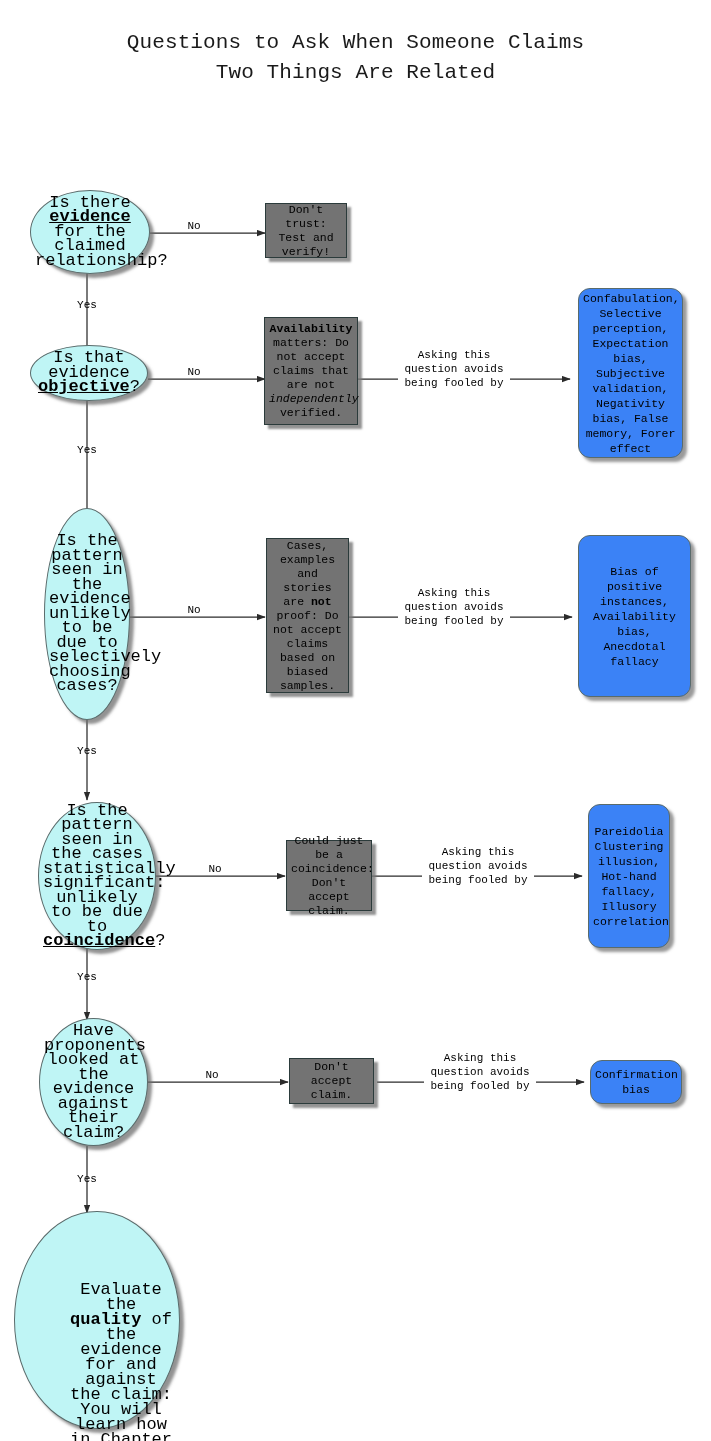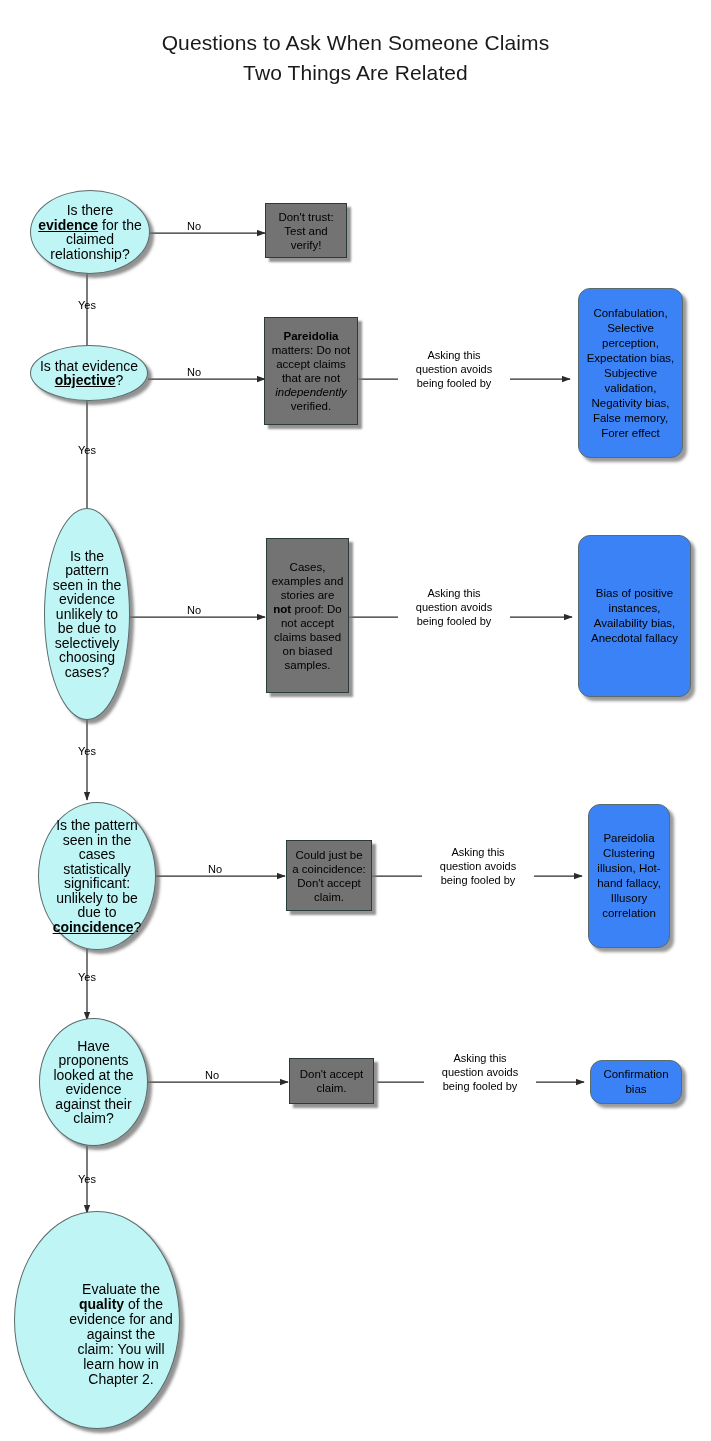--- a/index.html
+++ b/index.html
@@ -1,41 +1,41 @@
 <!DOCTYPE html>
 <html><head>
 <meta charset="utf-8">
 <style>
   html,body{margin:0;padding:0;background:#ffffff;}
   body{
     width:711px;height:1441px;position:relative;overflow:hidden;
     font-family:"Liberation Sans","DejaVu Sans",sans-serif;
     color:#000;
   }
-  #stage{position:absolute;left:0;top:0;width:679px;height:1441px;}
+  #stage{position:absolute;left:0;top:0;width:679px;height:1441px;font-family:Liberation Mono, monospace;}
   #wires{position:absolute;left:0;top:0;width:711px;height:1441px;pointer-events:none;}
 
   .title{
     position:absolute;left:0;top:28px;width:711px;text-align:center;
     font-size:21px;line-height:30px;font-weight:normal;color:#1a1a1a;
     letter-spacing:.1px;
   }
   .title .l2{display:block;}
 
   
   .node{position:absolute;box-sizing:border-box;display:flex;
         align-items:center;justify-content:center;text-align:center;}
   .node .txt{display:block;width:100%;padding:0 4px;box-sizing:border-box;}
 
   .ellipse{
     background:#bff5f5;
     border:1.3px solid #5a6b6b;
     border-radius:50%;
     box-shadow:4px 4px 3px rgba(110,110,110,.75);
-    font-size:14px;line-height:14.5px;
+    font-size:17px;line-height:14.5px;
   }
   .rect{
     background:#737373;
     border:1.2px solid #2b3b3b;
     box-shadow:4px 4px 2px rgba(120,120,120,.8);
     font-size:11.5px;line-height:14px;
   }
   .rrect{
     background:#3b82f6;
     border:1.3px solid #5a6b6b;
@@ -108,21 +108,21 @@
   <div class="elabel" style="left:68px;top:298px;width:38px;text-align:center;">Yes</div>
 
   <div class="node ellipse" style="left:30px;top:345px;width:118px;height:56px;">
     <span class="txt">
       <span>Is that evidence </span><span class="bu">objective</span><span>?</span>
     </span>
   </div>
 
   <div class="node rect" style="left:264px;top:317px;width:94px;height:108px;">
     <span class="txt">
-      <b>Pareidolia</b><span> matters: Do not accept claims that are not </span><i>independently</i><span> verified.</span>
+      <b>Availability</b><span> matters: Do not accept claims that are not </span><i>independently</i><span> verified.</span>
     </span>
   </div>
 
   <div class="node rrect" style="left:578px;top:288px;width:105px;height:170px;">
     <span class="txt">Confabulation, Selective perception, Expectation bias, Subjective validation, Negativity bias, False memory, Forer effect</span>
   </div>
 
   <div class="elabel" style="left:182px;top:365px;width:24px;text-align:center;">No</div>
   <div class="elabel" style="left:68px;top:443px;width:38px;text-align:center;">Yes</div>
   <div class="elabel multi" style="left:398px;top:348px;width:112px;background:#fff;">

